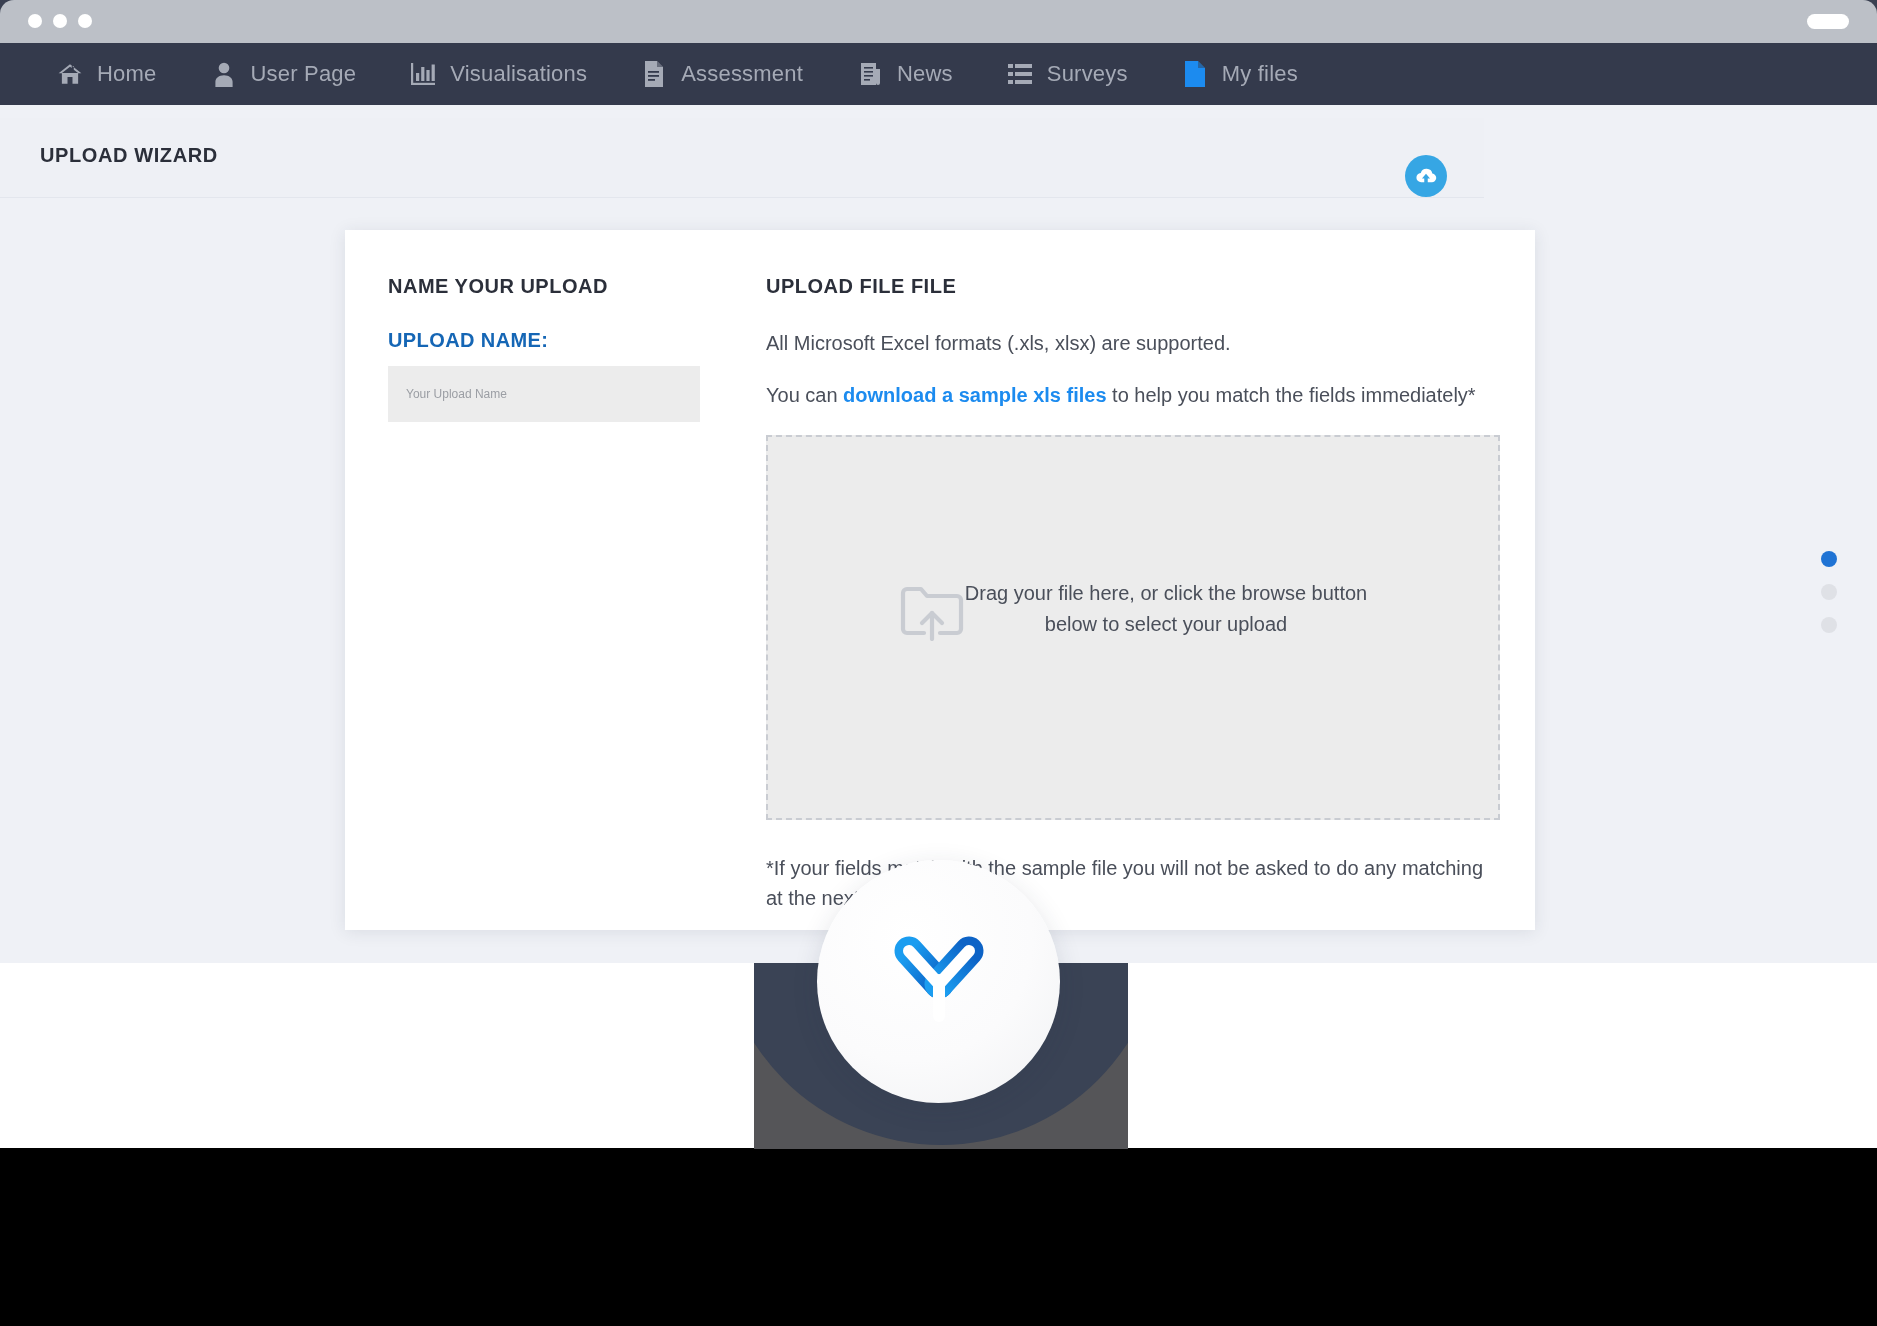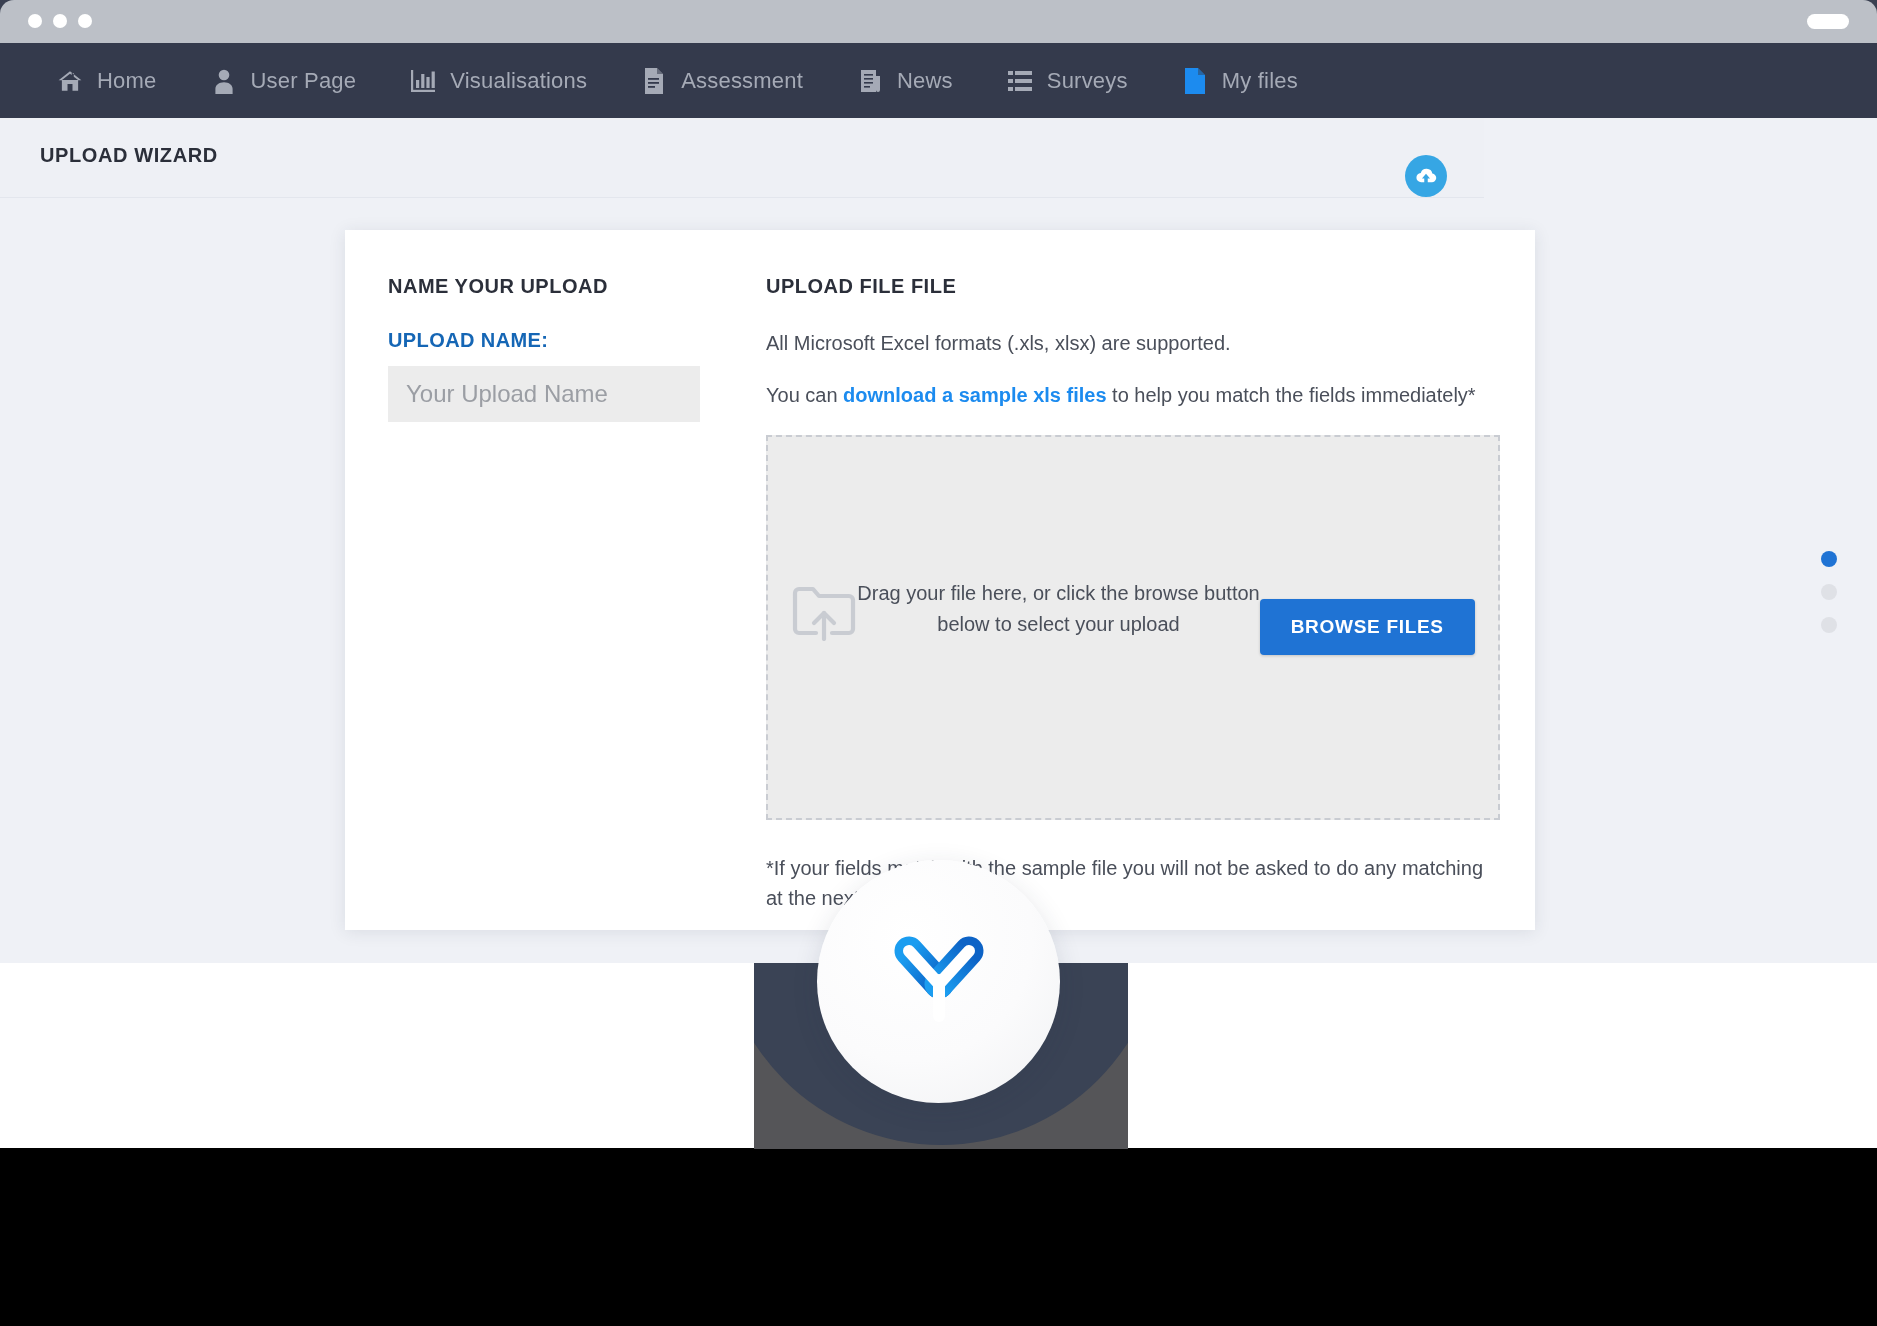--- a/index.html
+++ b/index.html
@@ -115,21 +115,21 @@
     background: #ffffff;
     z-index: 2;
   }
 
   
   .navbar {
     position: absolute;
     left: 0;
     top: 43px;
     width: 1877px;
-    height: 75px;
+    height: 62px;
     background: #343a4c;
     display: flex;
     align-items: center;
     padding-left: 30px;
   }
   .nav-item {
     display: flex;
     align-items: center;
     gap: 14px;
     padding: 0 27px;
@@ -240,21 +240,21 @@
     margin-bottom: 14px;
   }
   .text-input {
     width: 312px;
     height: 56px;
     background: #ececec;
     border: none;
     outline: none;
     padding: 0 18px;
     font-family: "Liberation Sans", sans-serif;
-    font-size: 24px;
+    font-size: 12px;
     color: #3c414b;
   }
   .text-input::placeholder { color: #9b9ea4; }
 
   .body-text.spaced { margin-bottom: 22px; }
   .link-blue {
     color: #1c8bef;
     font-weight: bold;
     text-decoration: none;
     cursor: pointer;
@@ -484,21 +484,20 @@
               <svg width="66" height="58" viewBox="0 0 66 58" fill="none" stroke="#c9ccd2" stroke-width="4.2" stroke-linecap="round" stroke-linejoin="round">
                 <path d="M25 50H8a4 4 0 0 1-4-4V10a4 4 0 0 1 4-4h14l6 7h30a4 4 0 0 1 4 4v29a4 4 0 0 1-4 4H41"></path>
                 <path d="M33 56V30"></path>
                 <path d="M23 40l10-10 10 10"></path>
               </svg>
             </span>
             <div class="dz-text">
               <span>Drag your file here, or click the browse button</span><br>
               <span>below to select your upload</span>
             </div>
-            <button class="browse-btn">BROWSE FILES</button>
           </div>
 
           <div class="footnote">*If your fields match with the sample file you will not be asked to do any matching at the next stage.</div>
         </div>
 
       </div>
 
       <div class="pager">
         <span class="pager-dot active"></span>
         <span class="pager-dot"></span>

